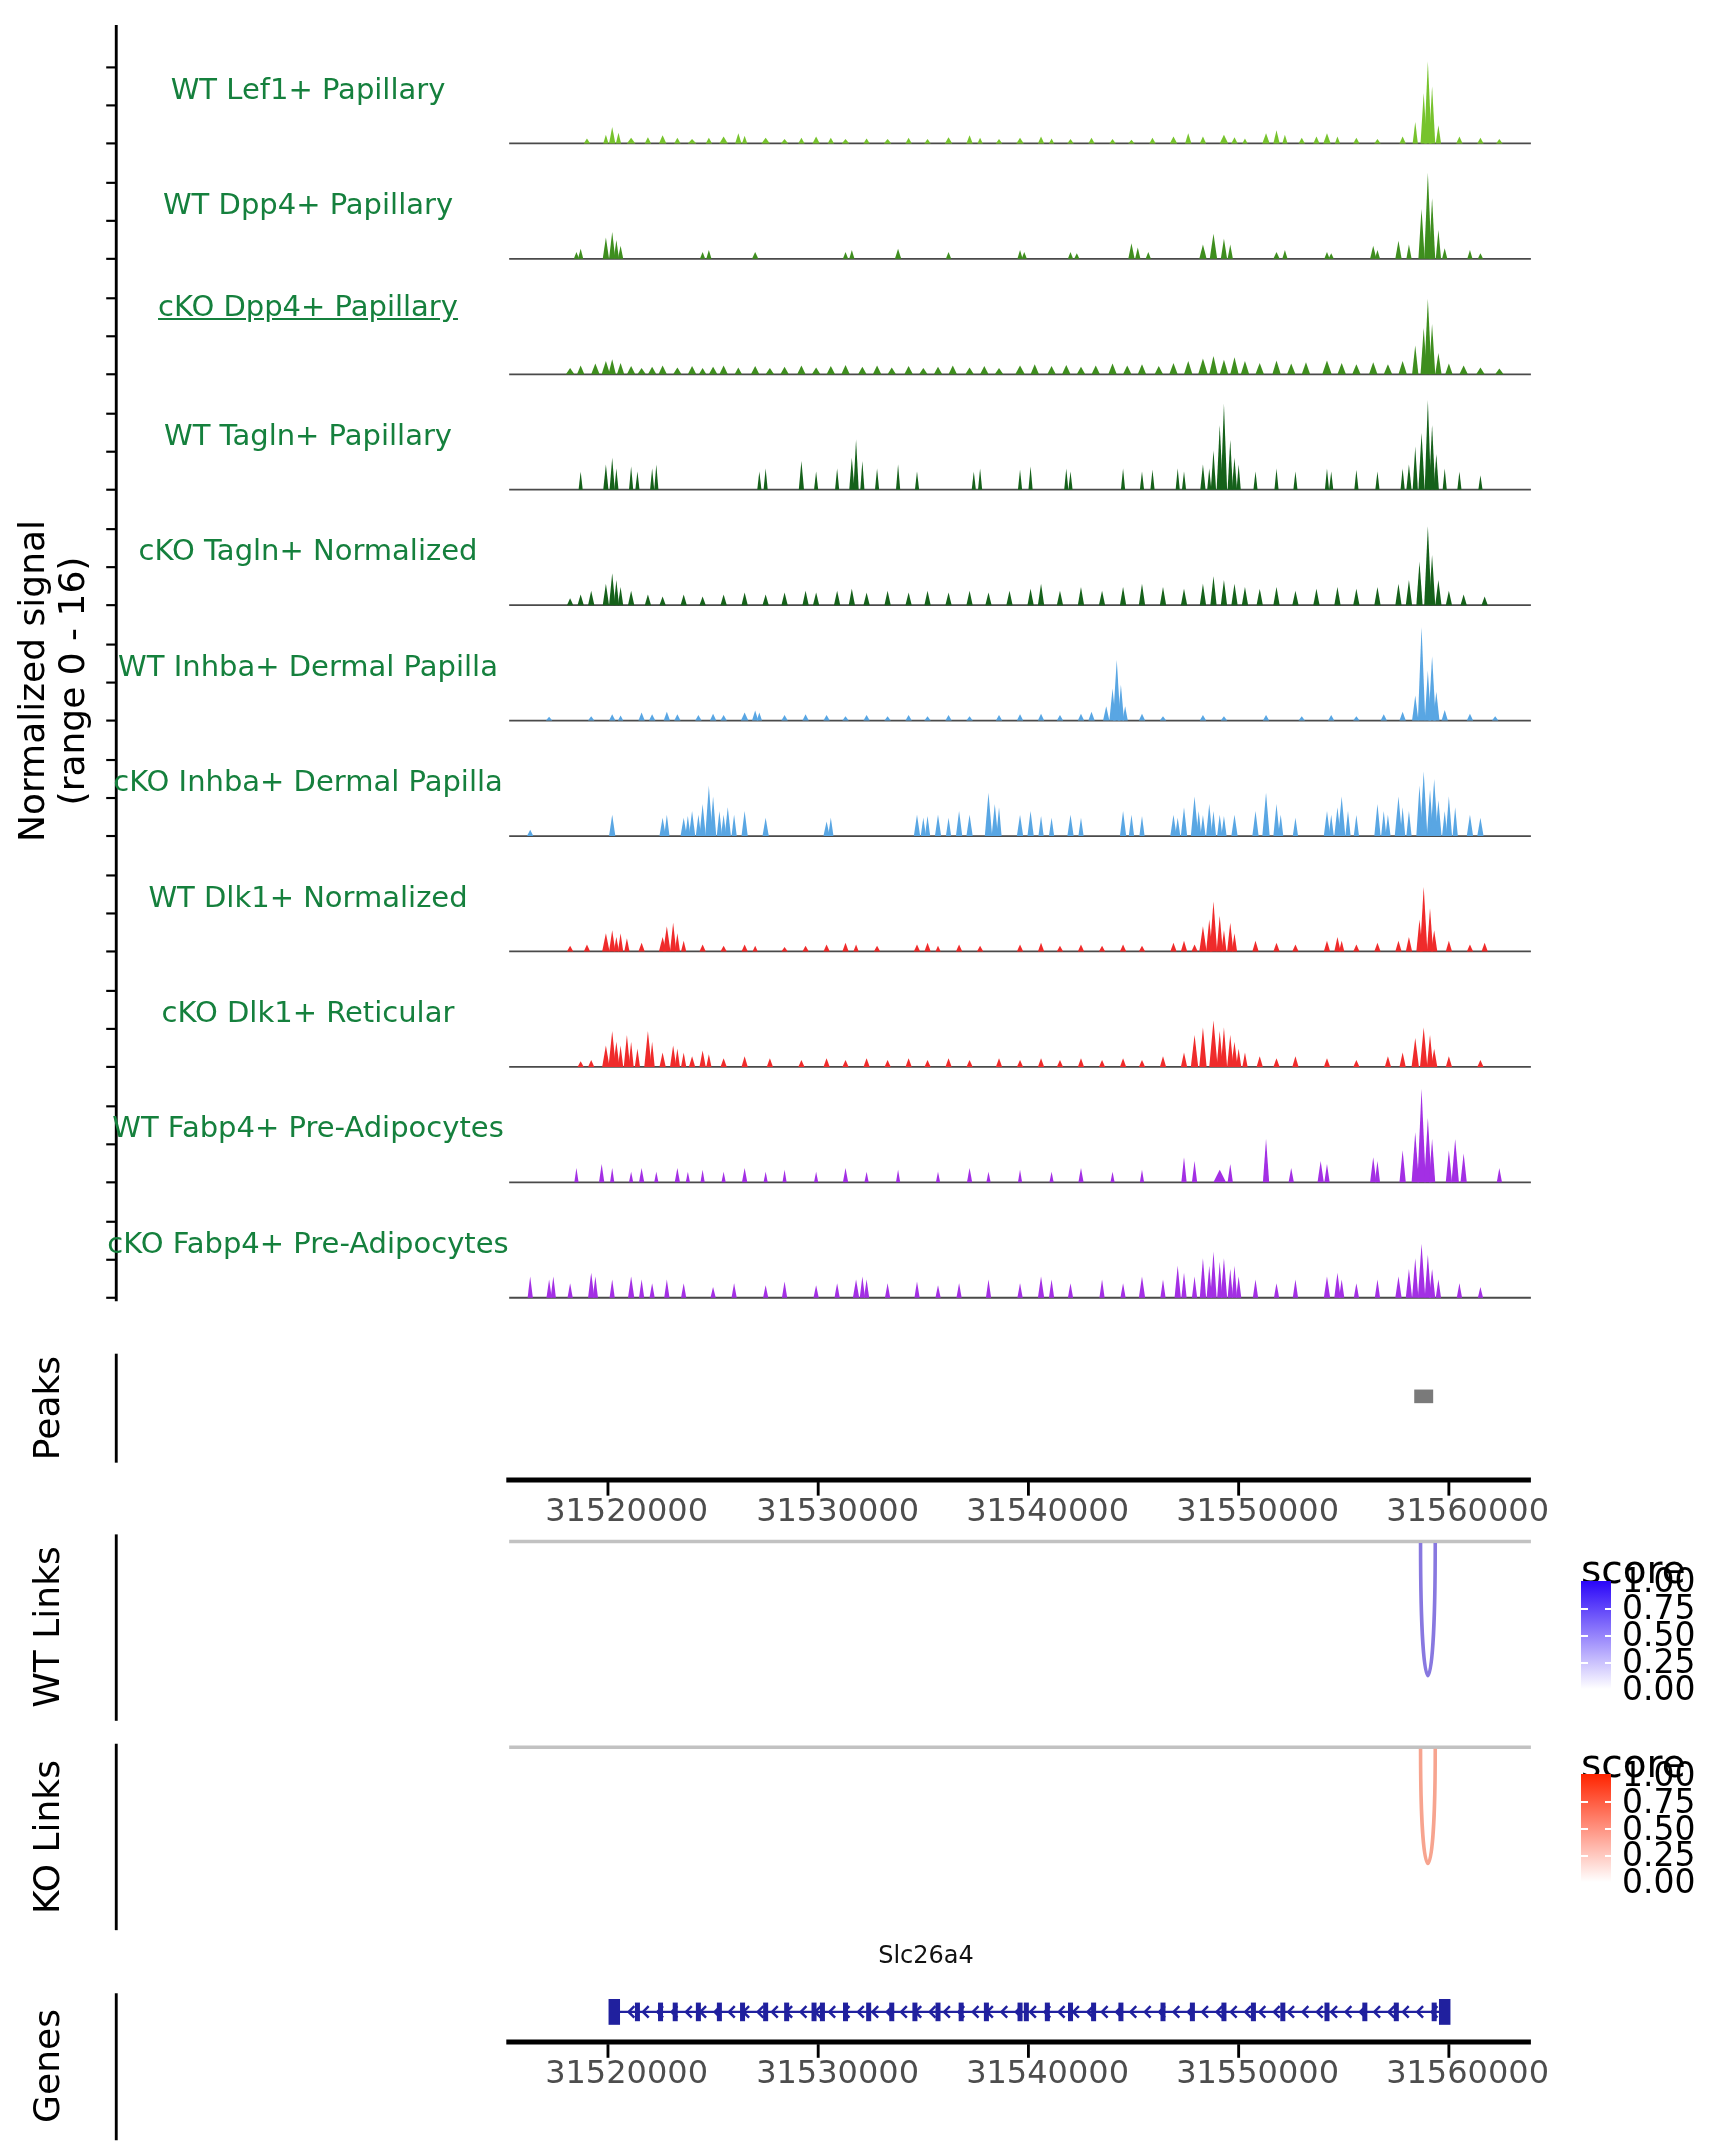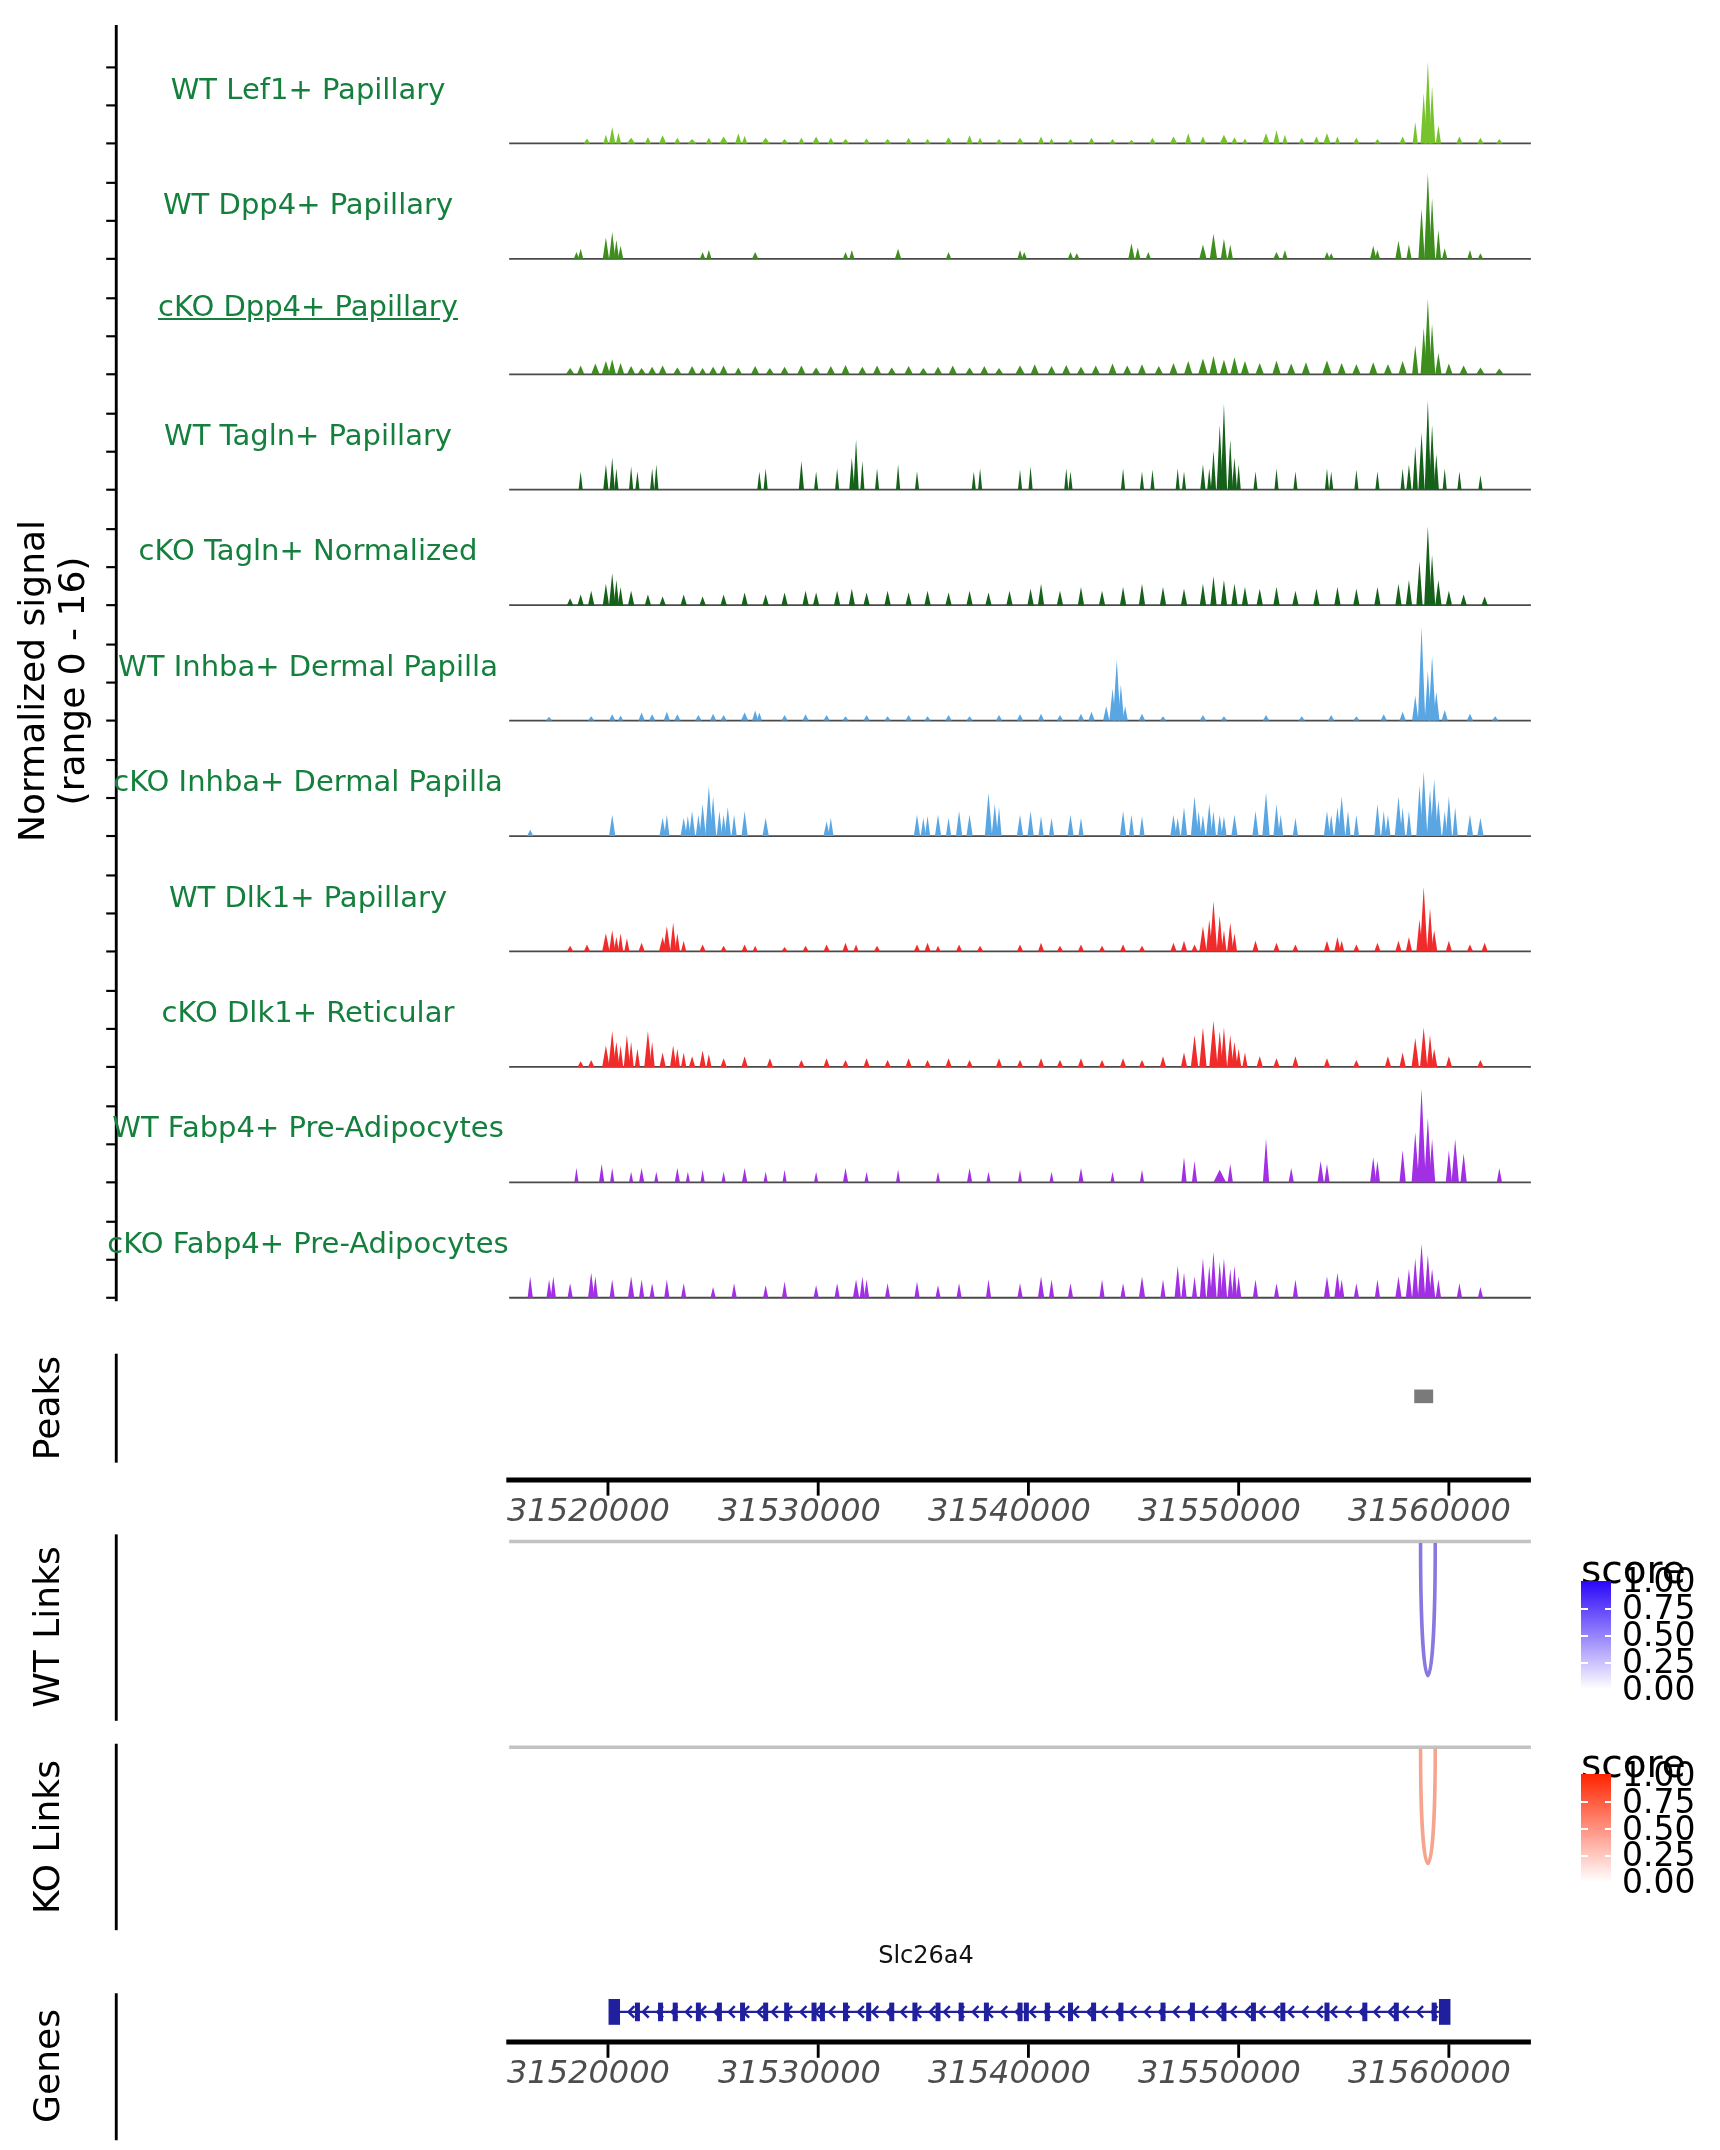--- a/index.html
+++ b/index.html
@@ -3,21 +3,21 @@
 <meta charset="utf-8">
 <style>
   html,body{margin:0;padding:0;background:#ffffff;}
   .fig{position:relative;width:1721px;height:2151px;background:#fff;
        font-family:"DejaVu Sans","Liberation Sans",sans-serif;overflow:hidden;}
   .fig svg{position:absolute;left:0;top:0;}
   .vlab{position:absolute;transform:translate(-50%,-50%) rotate(-90deg);
         white-space:nowrap;font-size:36px;color:#000;text-align:center;line-height:40px;}
   .tracklab{position:absolute;left:100px;width:416px;text-align:center;
             font-size:29px;color:#15803d;white-space:nowrap;}
-  .ticklab{position:absolute;width:201px;text-align:left;font-size:32px;color:#4d4d4d;white-space:nowrap;font-style:italic;}
+  .ticklab{position:absolute;width:201px;text-align:right;font-size:32px;color:#4d4d4d;white-space:nowrap;}
   .axis-title{position:absolute;transform:translateX(-50%);font-size:40px;color:#000;white-space:nowrap;}
   .gene-name{position:absolute;transform:translateX(-50%);font-size:24px;color:#111;white-space:nowrap;}
   .legend-title{position:absolute;font-size:39px;color:#000;white-space:nowrap;margin-top:16px;}
   .legend-bar{position:absolute;width:30px;height:108px;}
   .legend-bar .lt{position:absolute;background:#fff;height:2.2px;width:6.5px;}
   .leglab{position:absolute;font-size:33px;line-height:33px;color:#000;white-space:nowrap;}
 </style>
 </head>
 <body>
 
@@ -857,21 +857,21 @@
   <div class="vlab" style="left:47px;top:2066px">Genes</div>
 
   <div id="track-labels">
       <div class="tracklab" style="top: 72px;">WT Lef1+ Papillary</div>
       <div class="tracklab" style="top: 187px;">WT Dpp4+ Papillary</div>
       <div class="tracklab" style="top: 289px; text-decoration: underline;">cKO Dpp4+ Papillary</div>
       <div class="tracklab" style="top: 418px;">WT Tagln+ Papillary</div>
       <div class="tracklab" style="top: 533px;">cKO Tagln+ Normalized</div>
       <div class="tracklab" style="top: 649px;">WT Inhba+ Dermal Papilla</div>
       <div class="tracklab" style="top: 764px;">cKO Inhba+ Dermal Papilla</div>
-      <div class="tracklab" style="top: 880px;">WT Dlk1+ Papillary</div>
+      <div class="tracklab" style="top: 880px;">WT Dlk1+ Normalized</div>
       <div class="tracklab" style="top: 995px;">cKO Dlk1+ Reticular</div>
       <div class="tracklab" style="top: 1110px;">WT Fabp4+ Pre-Adipocytes</div>
       <div class="tracklab" style="top: 1226px;">cKO Fabp4+ Pre-Adipocytes</div>
     </div>
   <div id="tick-labels-1">
       <div class="ticklab" style="left: 507px; top: 1491px;">31520000</div>
       <div class="ticklab" style="left: 718px; top: 1491px;">31530000</div>
       <div class="ticklab" style="left: 928px; top: 1491px;">31540000</div>
       <div class="ticklab" style="left: 1138px; top: 1491px;">31550000</div>
       <div class="ticklab" style="left: 1348px; top: 1491px;">31560000</div>

